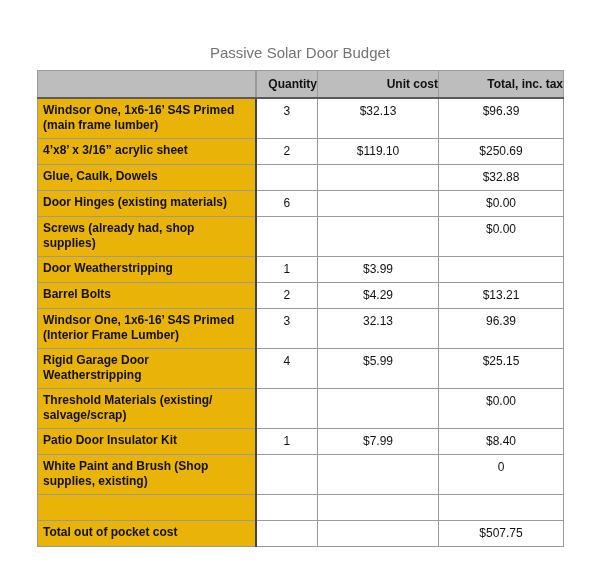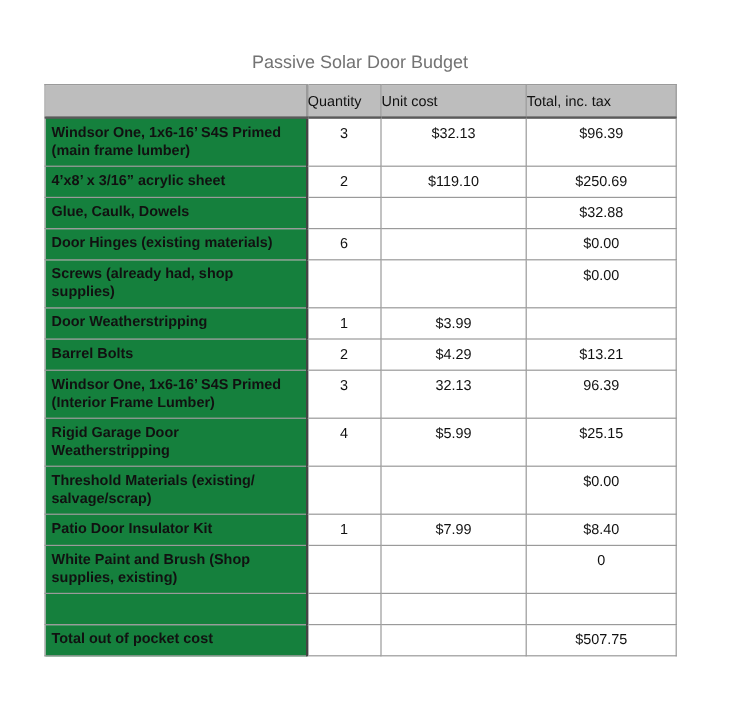--- a/index.html
+++ b/index.html
@@ -1,23 +1,23 @@
 <!DOCTYPE html>
 <html><head>
 <meta charset="utf-8">
 <style>
   html, body { margin:0; padding:0; background:#ffffff; }
   body { width:610px; height:586px; position:relative; font-family:"Liberation Sans", sans-serif; color:#111; }
   .title { position:absolute; left:0; width:600px; top:44px; text-align:center; font-size:15px; color:#737373; }
   table { position:absolute; left:37px; top:70px; border-collapse:collapse; table-layout:fixed; width:526px; font-size:12px; }
   th, td { border:1px solid #9a9a9a; padding:0; vertical-align:top; }
-  thead th { background:#bdbdbd; height:26px; font-weight:normal; text-align:left; vertical-align:middle; }
+  thead th { background:#bdbdbd; height:26px; font-weight:bold; text-align:right; vertical-align:middle; }
   thead tr { border-bottom:2px solid #555; }
   thead th { border-bottom:2px solid #5a5a5a; }
-  td.label { background:#15803d; font-weight:bold; text-align:left; padding:4px 5px 0 5px; line-height:15px; border-right:2px solid #444; }
+  td.label { background:#eab308; font-weight:bold; text-align:left; padding:4px 5px 0 5px; line-height:15px; border-right:2px solid #444; }
   td.num { text-align:center; padding-top:5px; line-height:15px; }
   tr.r2 td { height:34px; }
   tr.r1 td { height:20px; }
   thead th.first { border-right:2px solid #9a9a9a; }
 </style>
 </head>
 <body>
 
 <div class="title">Passive Solar Door Budget</div>
 

